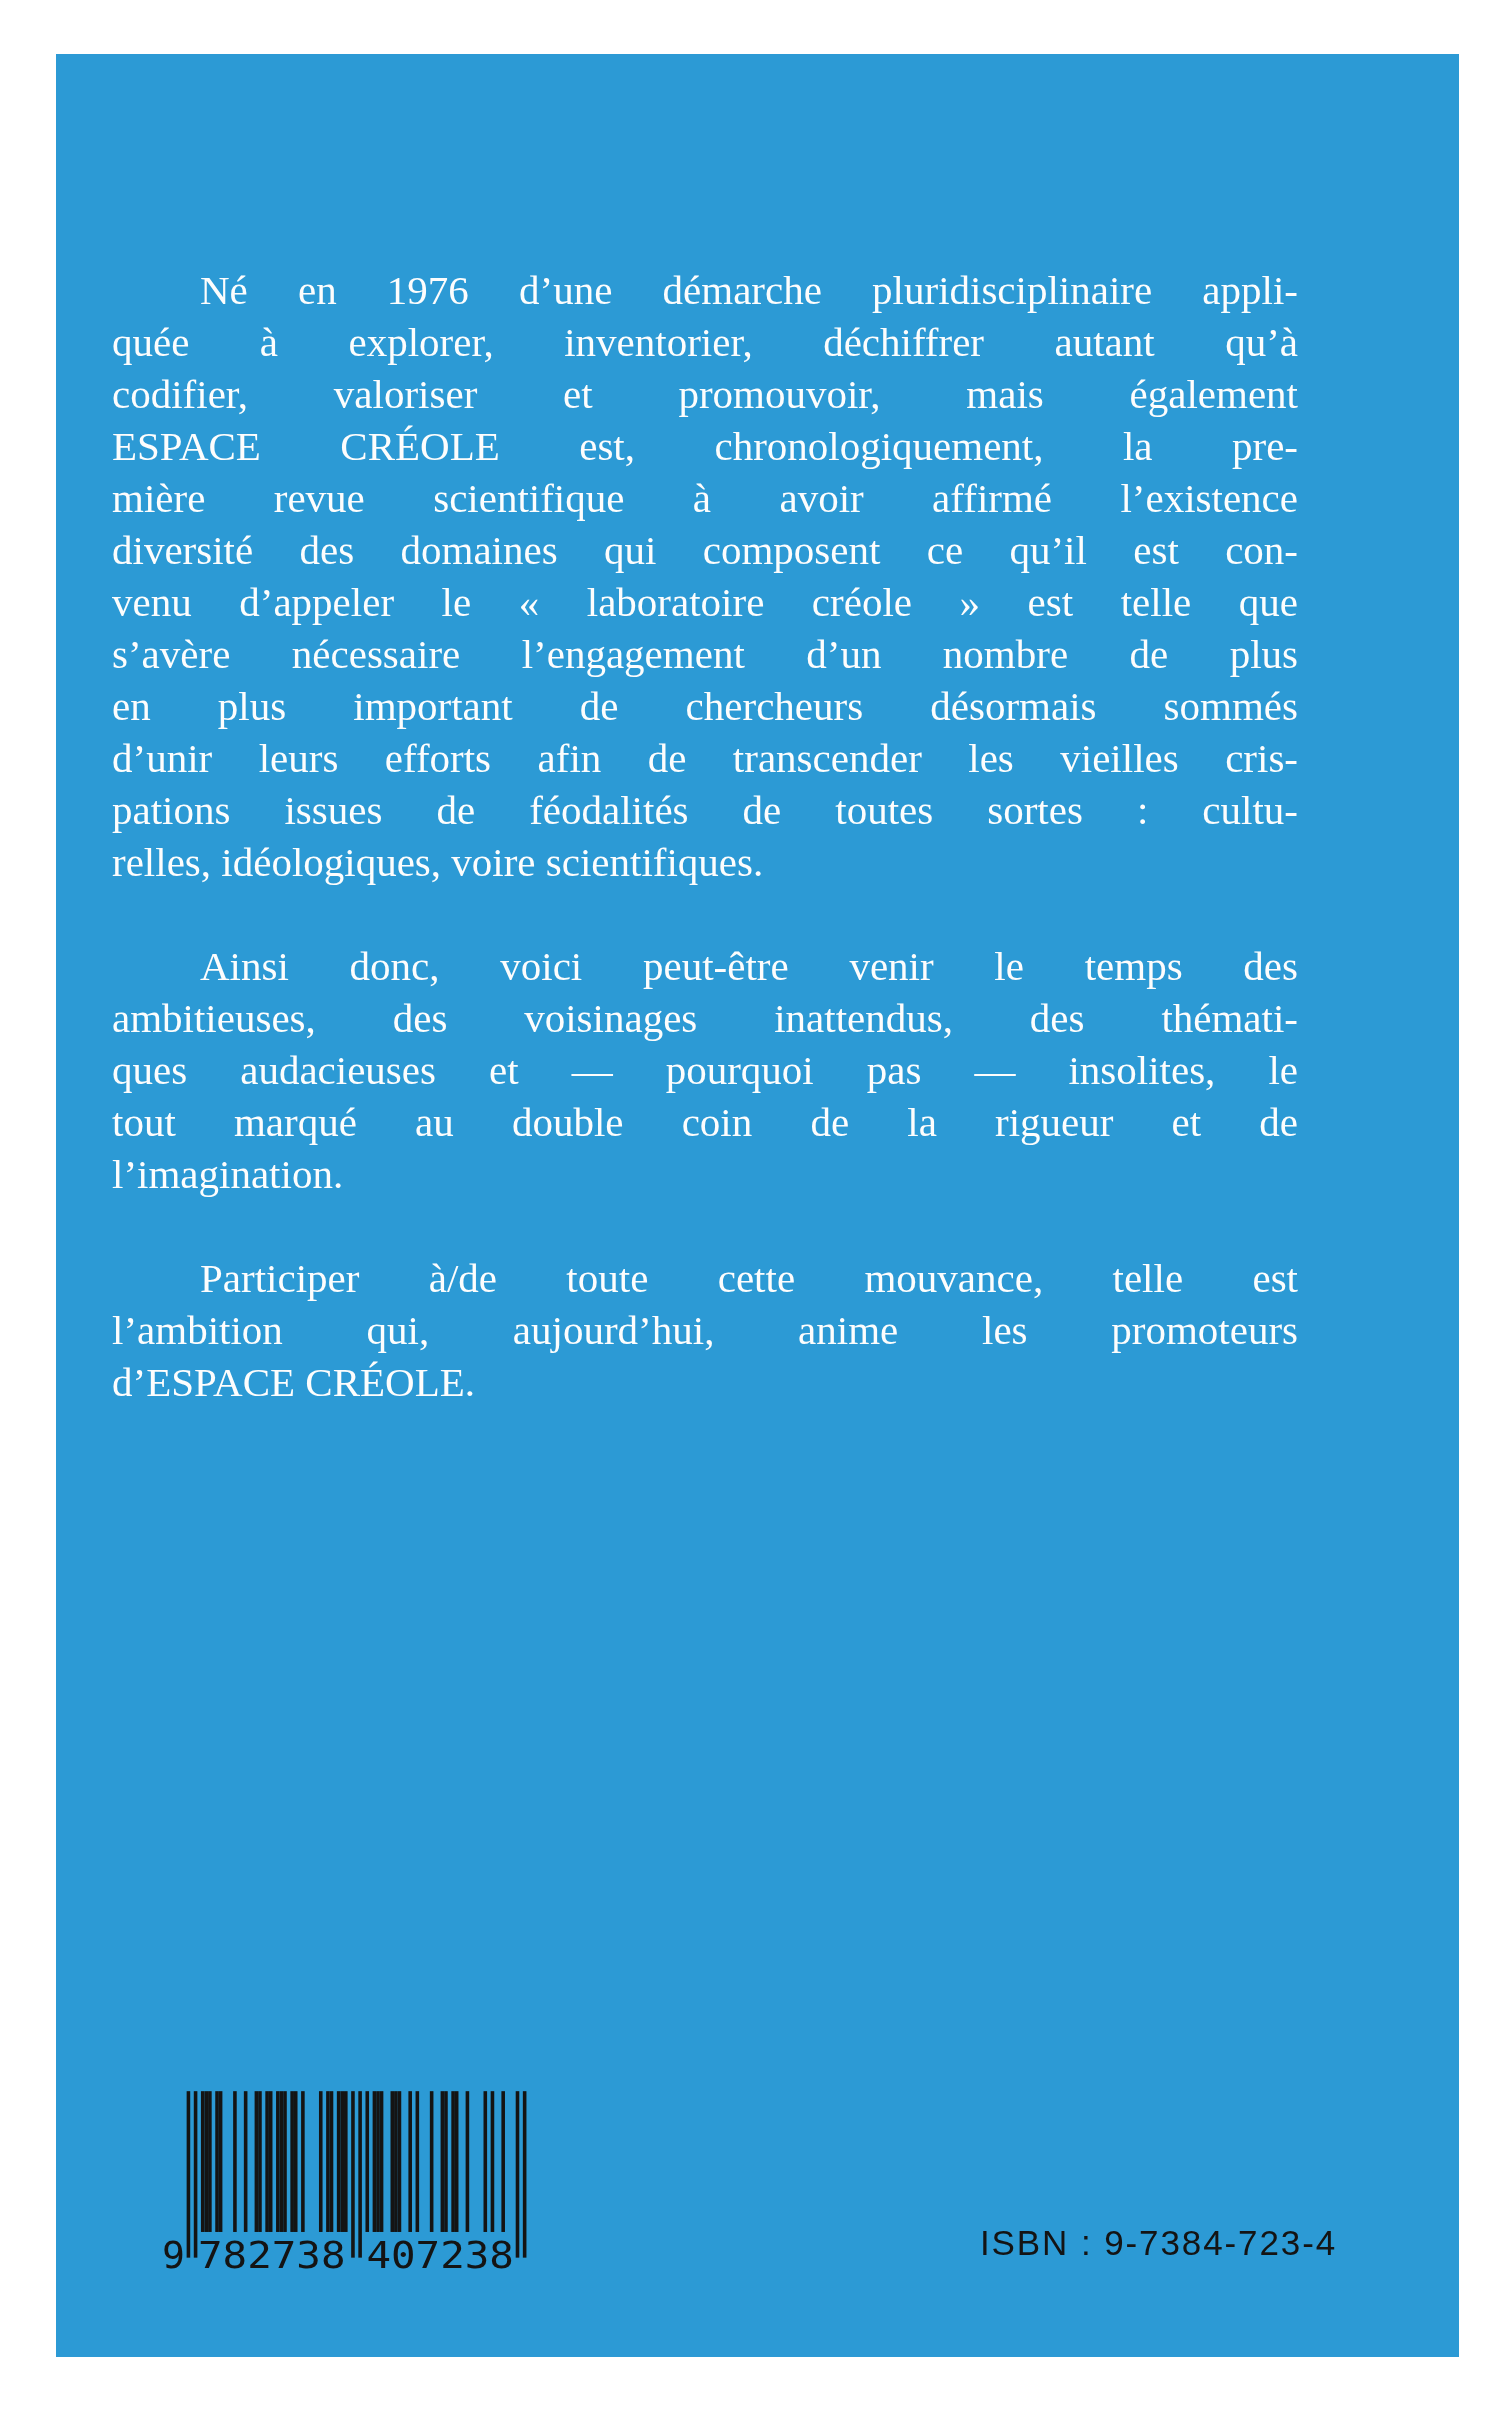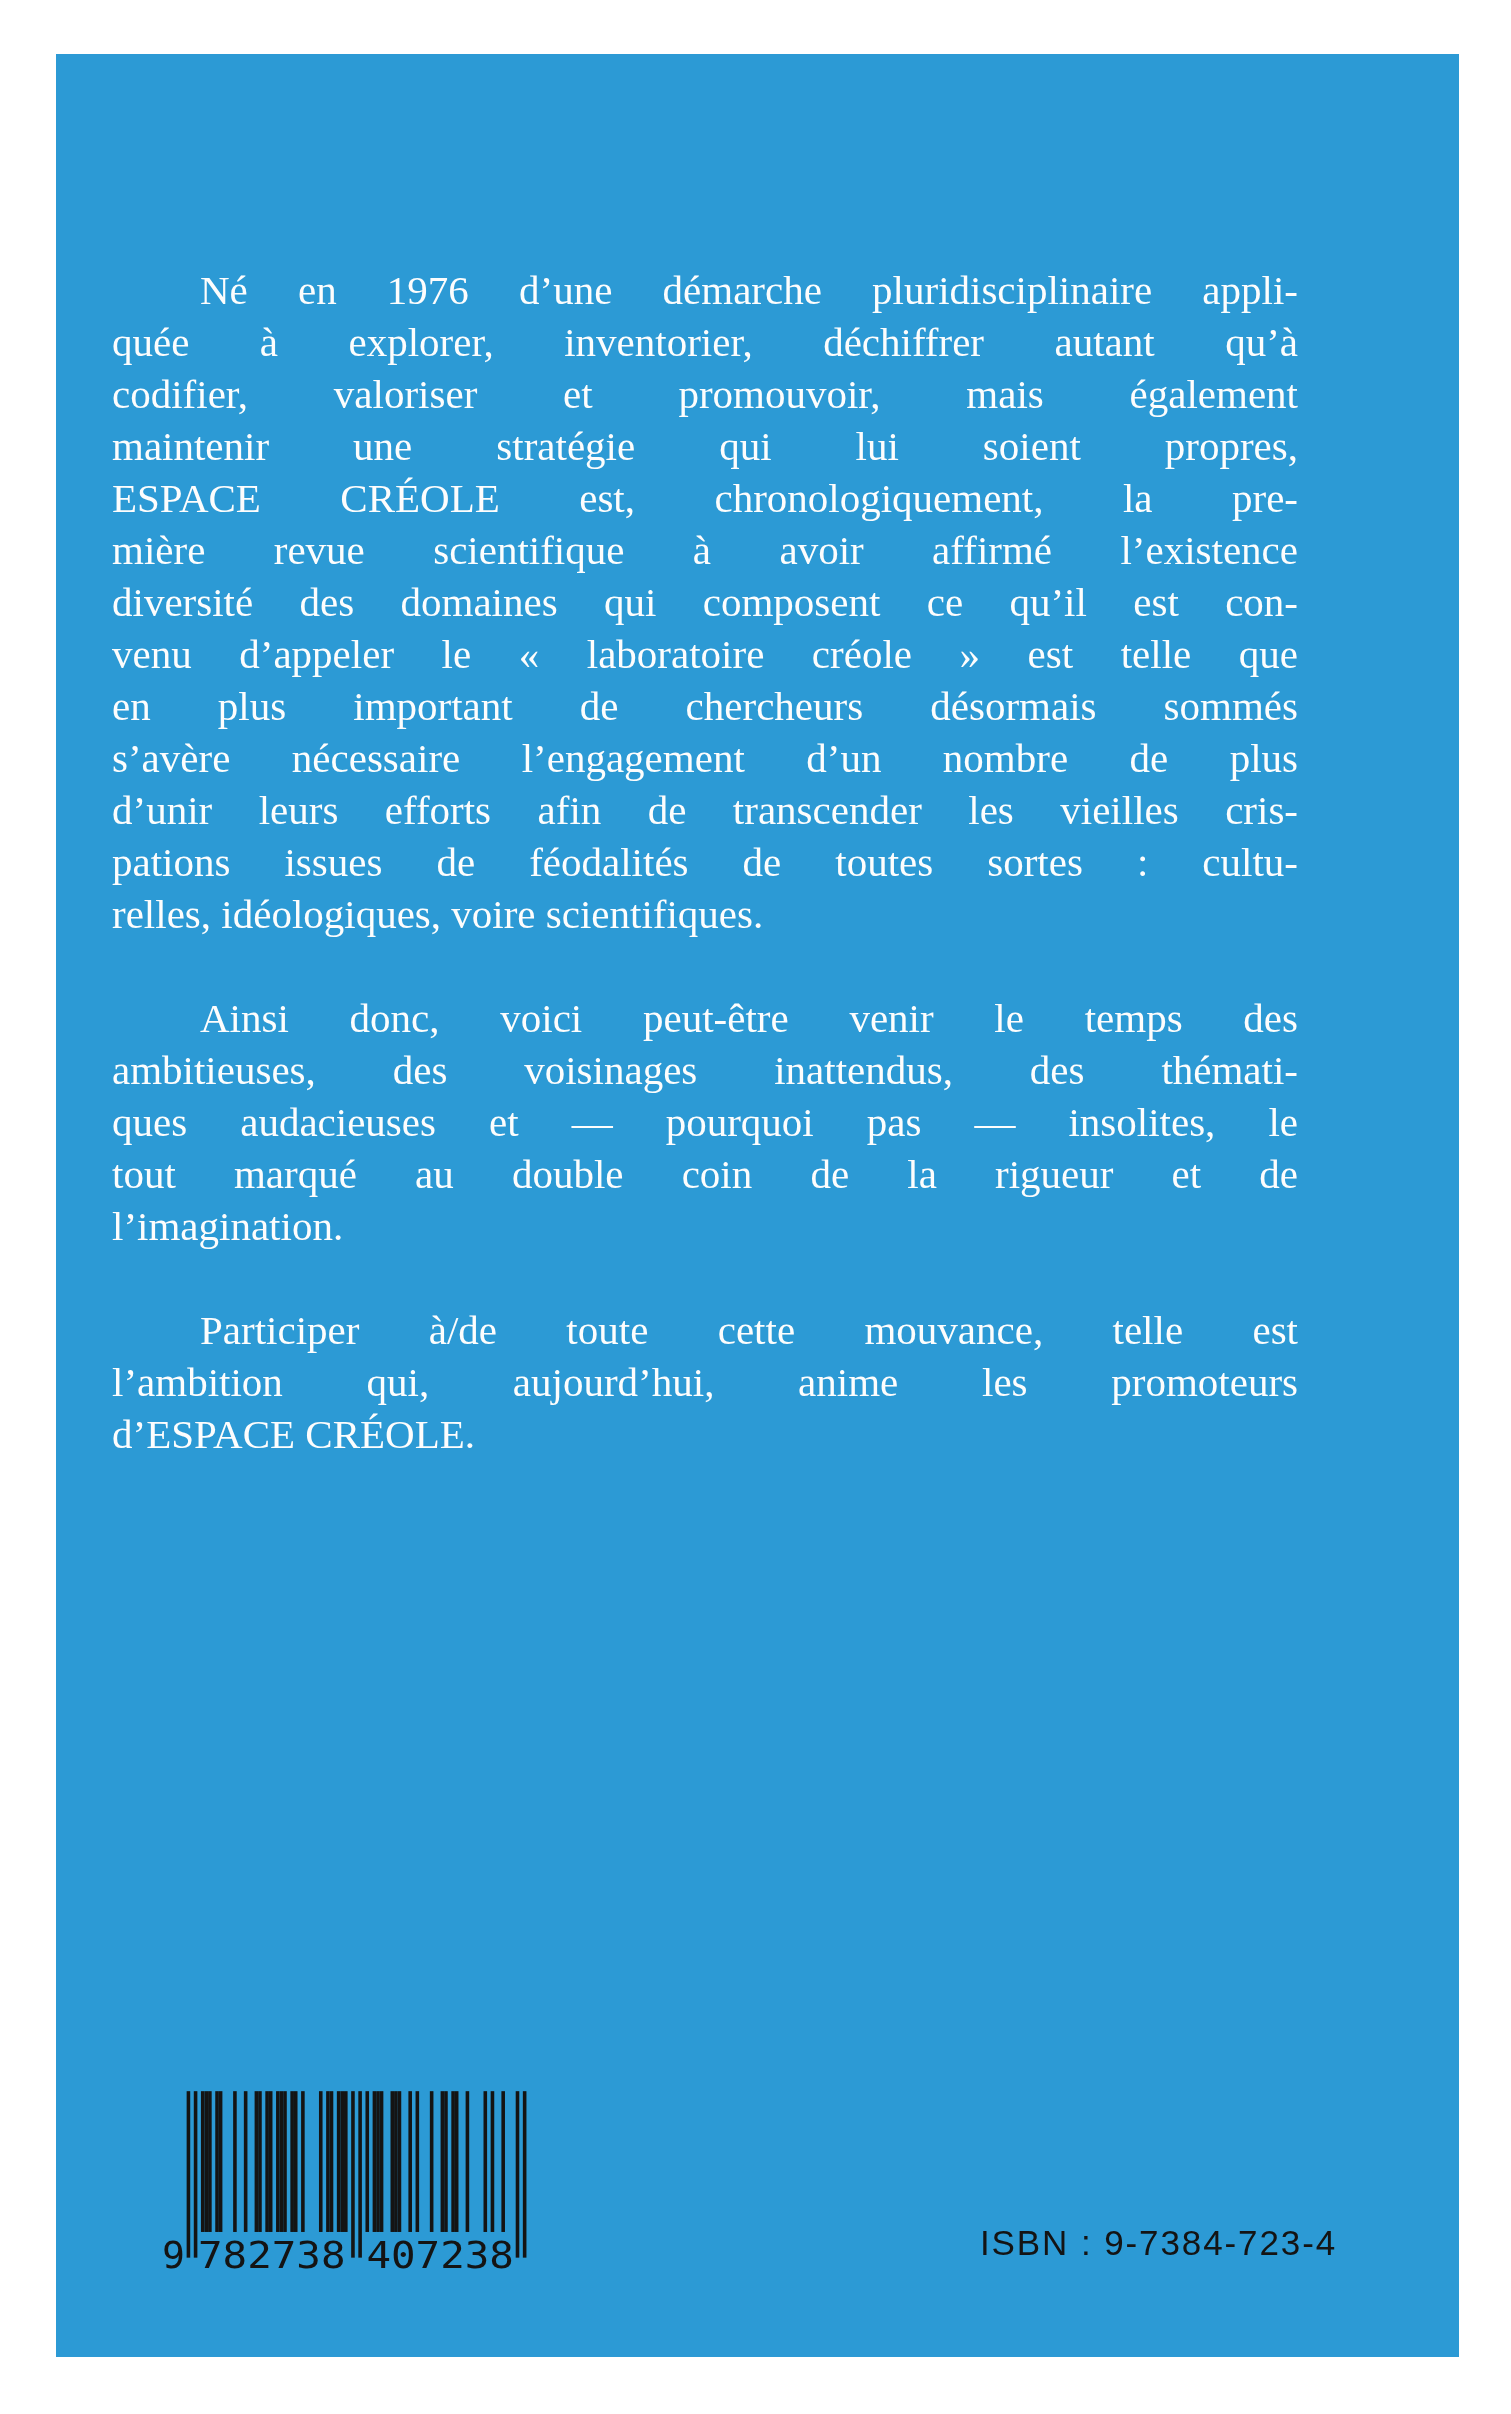--- a/index.html
+++ b/index.html
@@ -45,27 +45,26 @@
 </head>
 <body>
 
 <div class="page">
   <div class="cover">
     <div class="blurb">
         <div class="para">
           <div class="line first">Né en 1976 d’une démarche pluridisciplinaire appli-</div>
           <div class="line">quée à explorer, inventorier, déchiffrer autant qu’à</div>
           <div class="line">codifier, valoriser et promouvoir, mais également</div>
-          <div class="line">maintenir une stratégie qui lui soient propres,</div>
           <div class="line">ESPACE CRÉOLE est, chronologiquement, la pre-</div>
           <div class="line">mière revue scientifique à avoir affirmé l’existence</div>
           <div class="line">diversité des domaines qui composent ce qu’il est con-</div>
           <div class="line">venu d’appeler le « laboratoire créole » est telle que</div>
+          <div class="line">s’avère nécessaire l’engagement d’un nombre de plus</div>
           <div class="line">en plus important de chercheurs désormais sommés</div>
-          <div class="line">s’avère nécessaire l’engagement d’un nombre de plus</div>
           <div class="line">d’unir leurs efforts afin de transcender les vieilles cris-</div>
           <div class="line">pations issues de féodalités de toutes sortes : cultu-</div>
           <div class="line last">relles, idéologiques, voire scientifiques.</div>
         </div>
         <div class="para">
           <div class="line first">Ainsi donc, voici peut-être venir le temps des</div>
           <div class="line">ambitieuses, des voisinages inattendus, des thémati-</div>
           <div class="line">ques audacieuses et — pourquoi pas — insolites, le</div>
           <div class="line">tout marqué au double coin de la rigueur et de</div>
           <div class="line last">l’imagination.</div>

